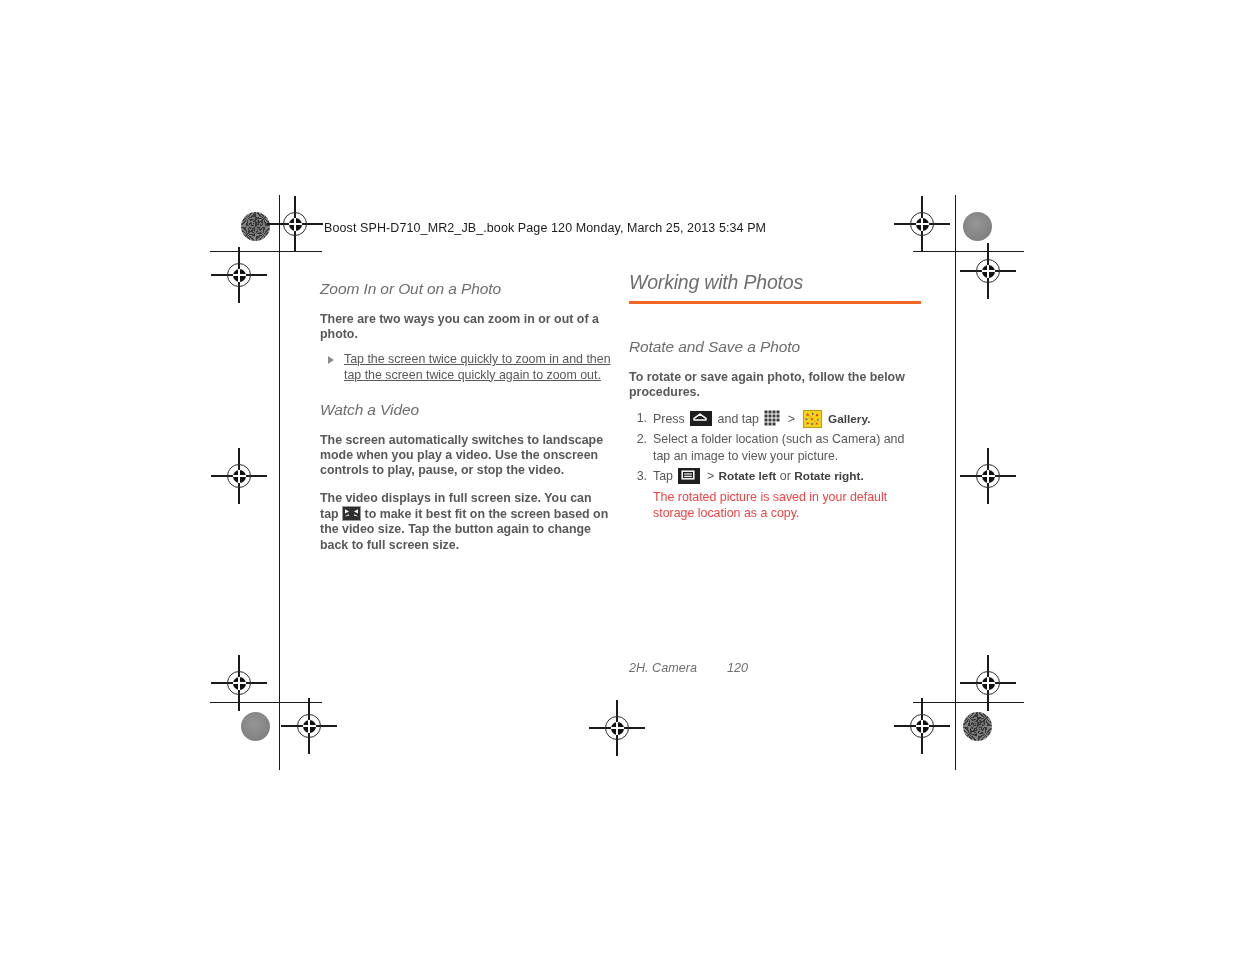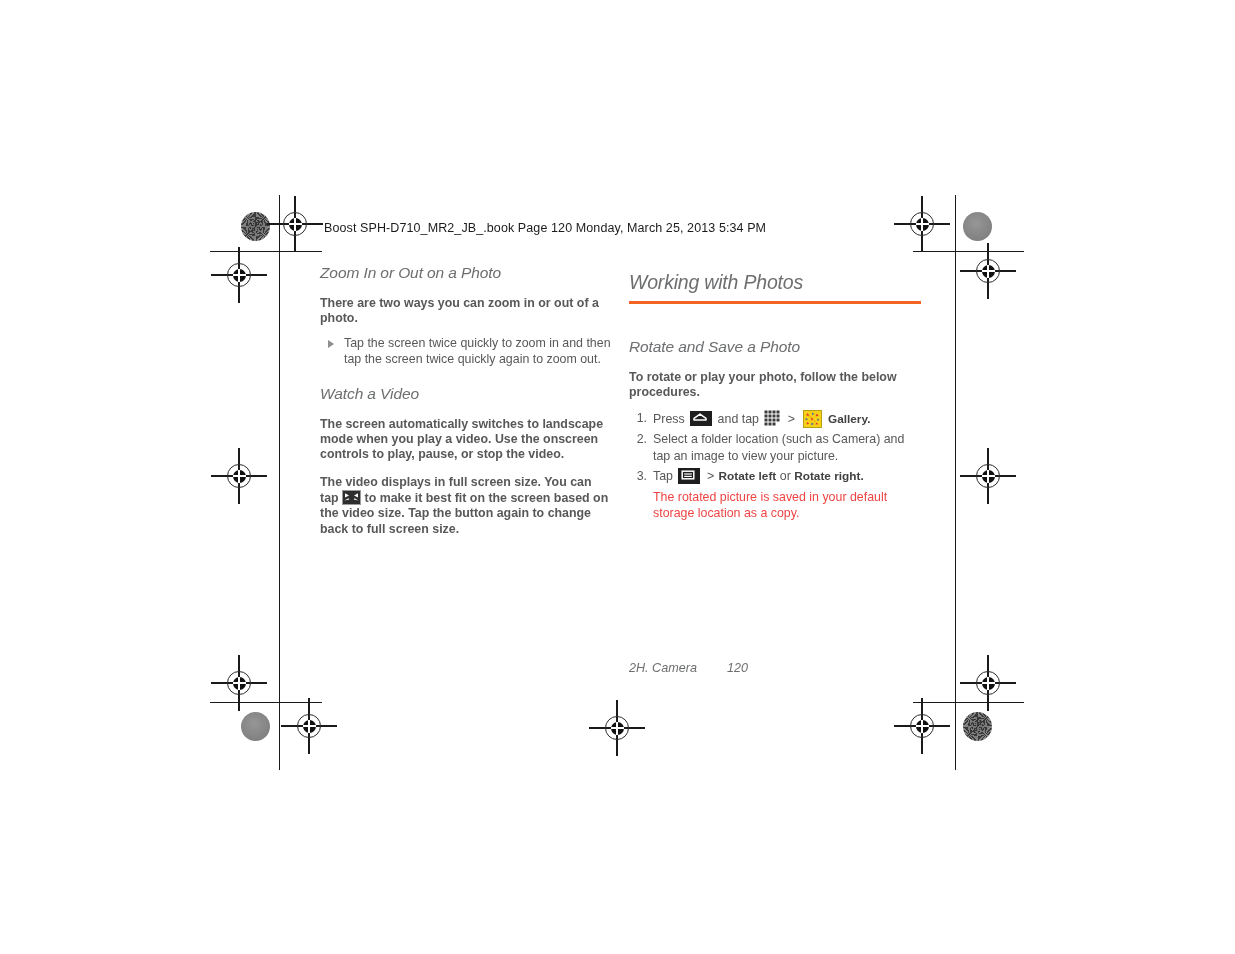--- a/index.html
+++ b/index.html
@@ -95,21 +95,21 @@
     font-family: Liberation Sans, sans-serif;
     font-size: 12.5px;
     color: #1b1b1b;
     white-space: nowrap;
     letter-spacing: 0.1px;
     margin-left: 12px;
   }
 
   
   .col { position: absolute; }
-  .col-left  { left: 320px; top: 264px; width: 292px; }
+  .col-left  { left: 320px; top: 280px; width: 292px; }
   .col-right { left: 629px; top: 272px; width: 292px; }
 
   h2.sec-title {
     margin: 0;
     font-size: 19.5px;
     font-style: italic;
     font-weight: normal;
     color: #6d6e70;
     letter-spacing: -0.2px;
     line-height: 1.1;
@@ -138,21 +138,21 @@
     font-weight: bold;
   }
 
   .sp-10 { height: 10px; }
   .sp-12 { height: 12px; }
   .sp-14 { height: 14px; }
   .sp-18 { height: 18px; }
   .sp-22 { height: 22px; }
 
   
-  ul.arrow-list { margin: 0; padding: 0; list-style: none; }
+  ul.arrow-list { margin: 0; padding: 0; list-style: none; text-decoration: underline; }
   ul.arrow-list > li {
     position: relative;
     padding-left: 24px;
     font-size: 12.4px;
     line-height: 15.3px;
     color: #58585a;
   }
   .arrow-bullet {
     position: absolute;
     left: 8px;
@@ -399,21 +399,21 @@
 
     <div class="sp-12"></div>
 
 
     <div class="sp-22"></div>
 
     <h3 class="sub-title">Rotate and Save a Photo</h3>
 
     <div class="sp-14"></div>
 
-    <p class="body">To rotate or play your photo, follow the below procedures.</p>
+    <p class="body">To rotate or save again photo, follow the below procedures.</p>
 
     <div class="sp-10"></div>
 
     <ol class="num-list">
 
       <li>
         <span class="num">1.</span>
         <span>Press</span>
         <span class="ico ico-home">
           <svg width="20" height="13" viewBox="0 0 20 13" style="display:block">

